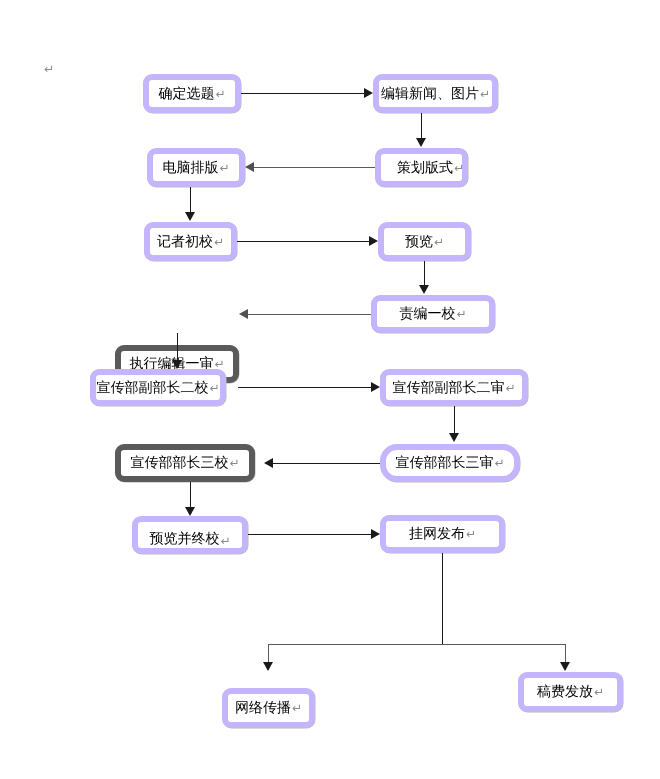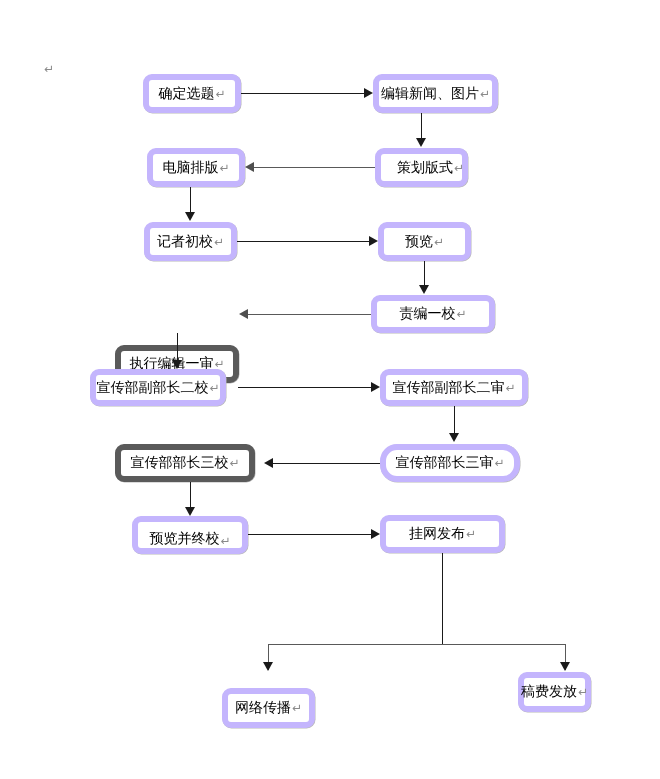--- a/index.html
+++ b/index.html
@@ -210,18 +210,18 @@
   <div class="line-v gray" style="left:268px; top:644px; height:26px;"></div>
   <div class="line-v gray" style="left:565px; top:644px; height:26px;"></div>
   <div class="arrow down" style="left:263px; top:662px;"></div>
   <div class="arrow down" style="left:560px; top:662px;"></div>
 
   <div class="node" style="left:222px; top:672px; width:93px; height:40px;margin-top:16px;">
     <span class="lbl">网络传播</span>
       <span class="pilcrow">↵</span>
   </div>
 
-  <div class="node" style="left:518px; top:672px; width:73px; height:40px;">
+  <div class="node" style="left:518px; top:672px; width:105px; height:40px;">
     <span class="lbl">稿费发放</span>
       <span class="pilcrow">↵</span>
   </div>
 
 </div>
 
 </body></html>

